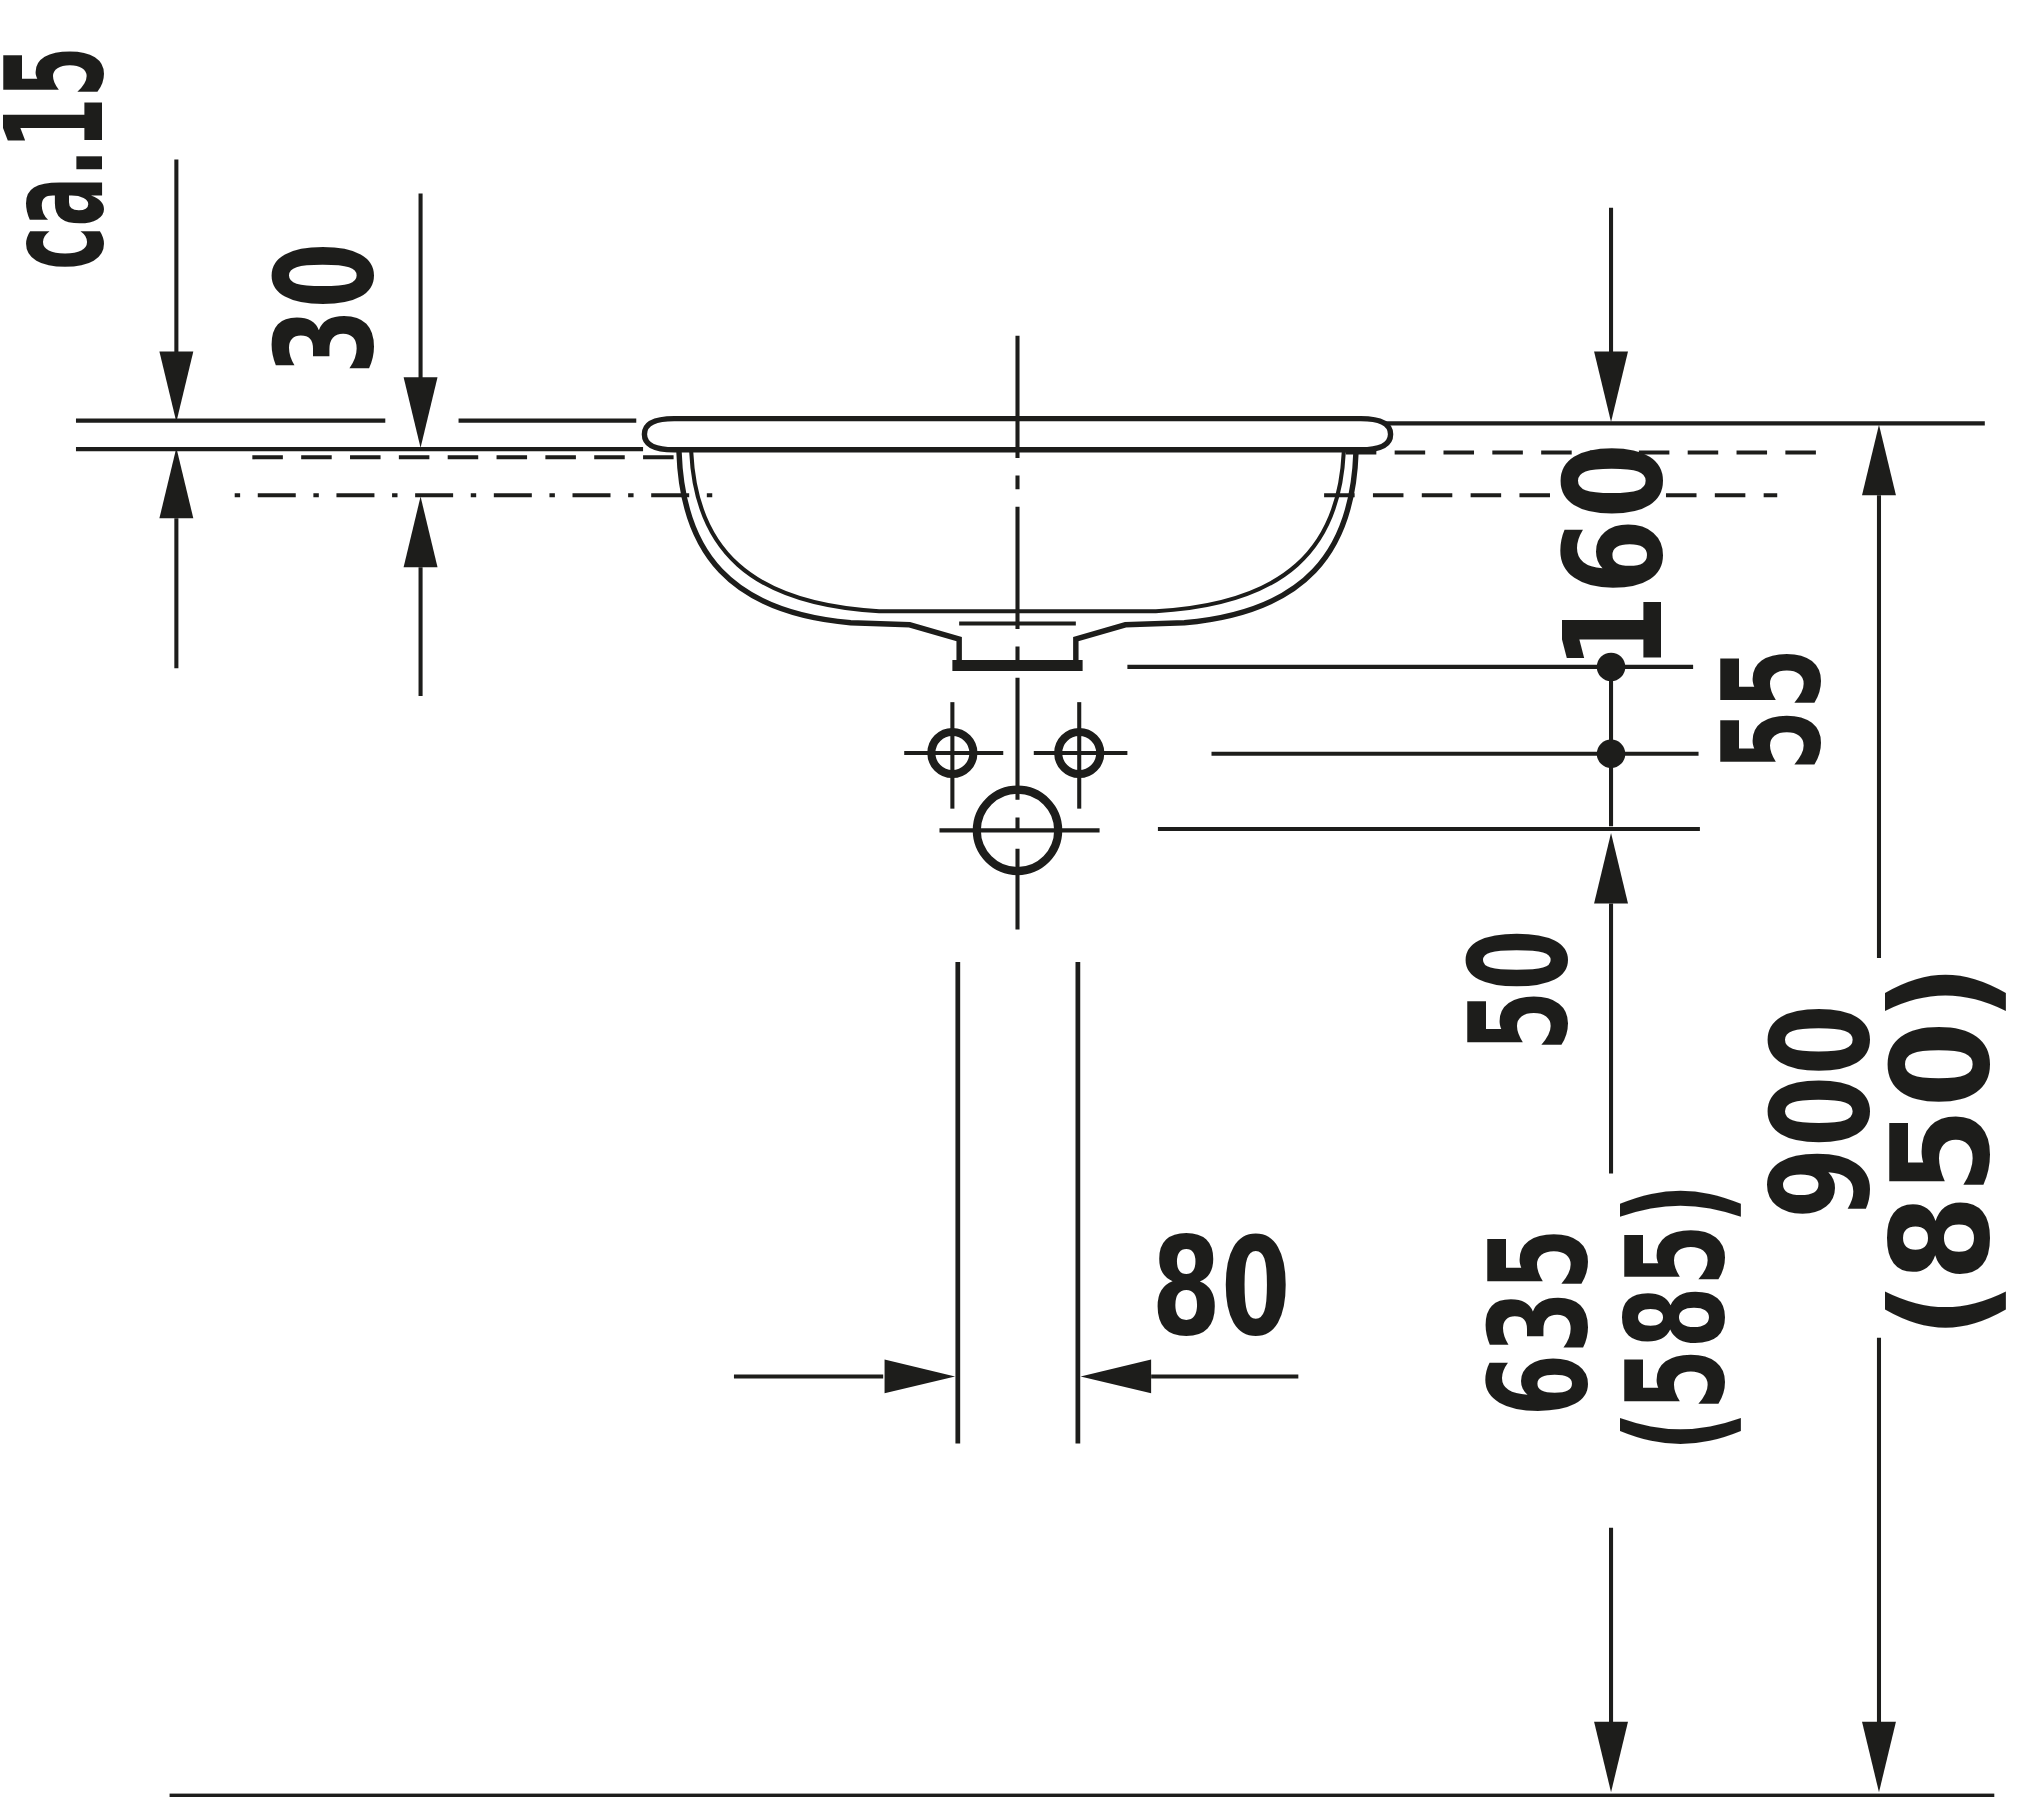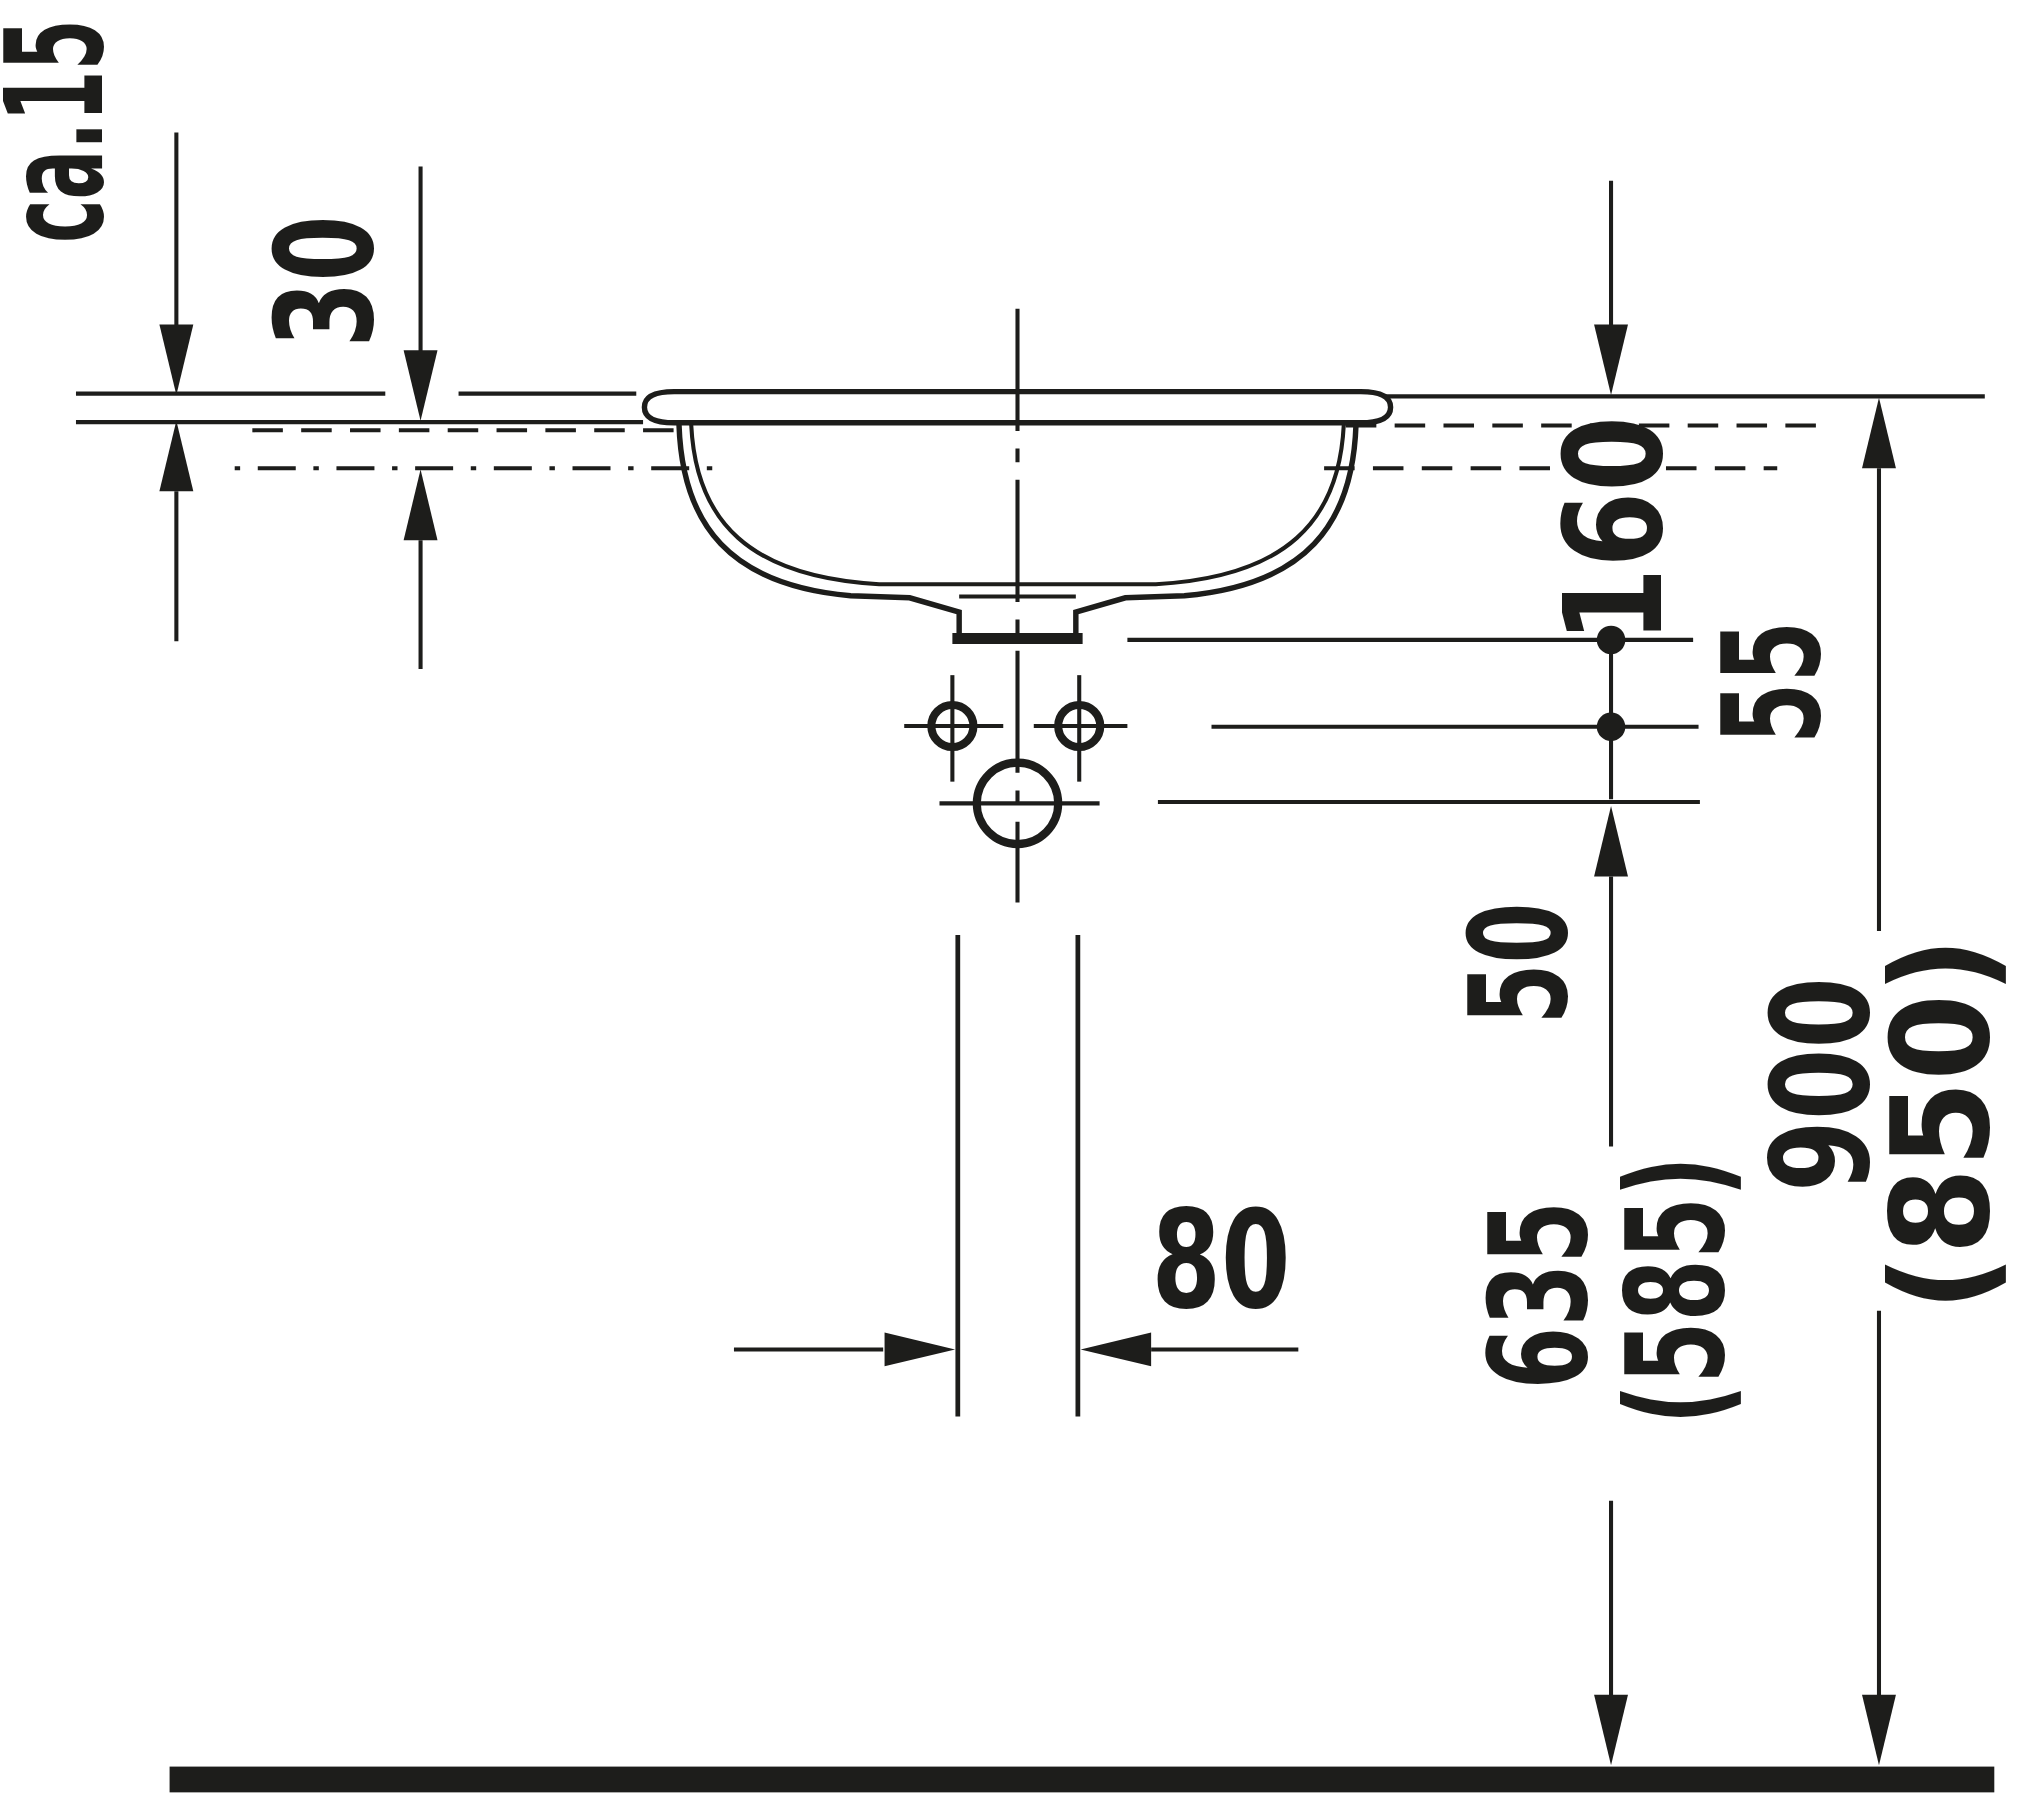--- a/index.html
+++ b/index.html
@@ -1,17 +1,17 @@
 <!DOCTYPE html>
 <html style="font-size:11px"><head>
 <meta charset="utf-8">
 <style>
   html,body{margin:0;padding:0;background:#ffffff;}
   body{width:2035px;height:1798px;position:relative;font-family:"DejaVu Sans",sans-serif;}
-  #stage{position:absolute;inset:0;}
+  #stage{position:absolute;inset:0;margin-top:27px;}
   svg{display:block;width:2035px;height:1798px;}
   .thin{stroke:#1d1d1b;stroke-width:6;fill:none;stroke-linecap:butt;}
   .med{stroke:#1d1d1b;stroke-width:8;fill:none;}
   .thick{stroke:#1d1d1b;stroke-width:12;fill:none;}
   .xthick{stroke:#1d1d1b;stroke-width:16;fill:none;}
   .dash{stroke-dasharray:45 27;}
   .dashdot{stroke-dasharray:8 26 56 26;}
   .cline{stroke-dasharray:180 26 20 26;}
   .arrow{fill:#1d1d1b;stroke:none;}
   .dot{fill:#1d1d1b;stroke:none;}

